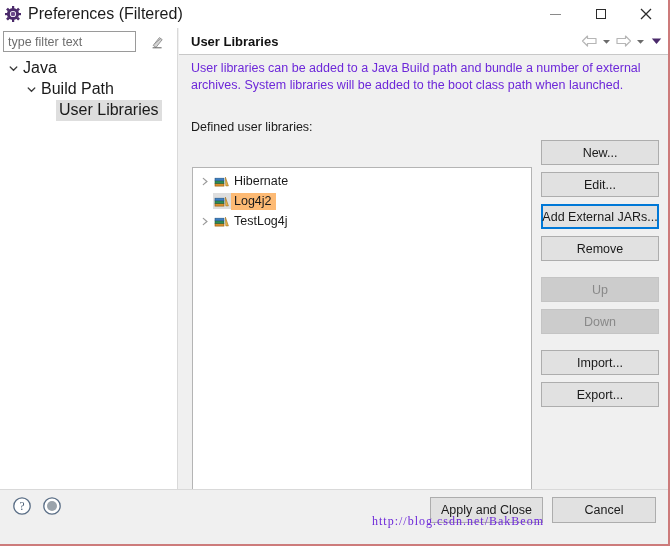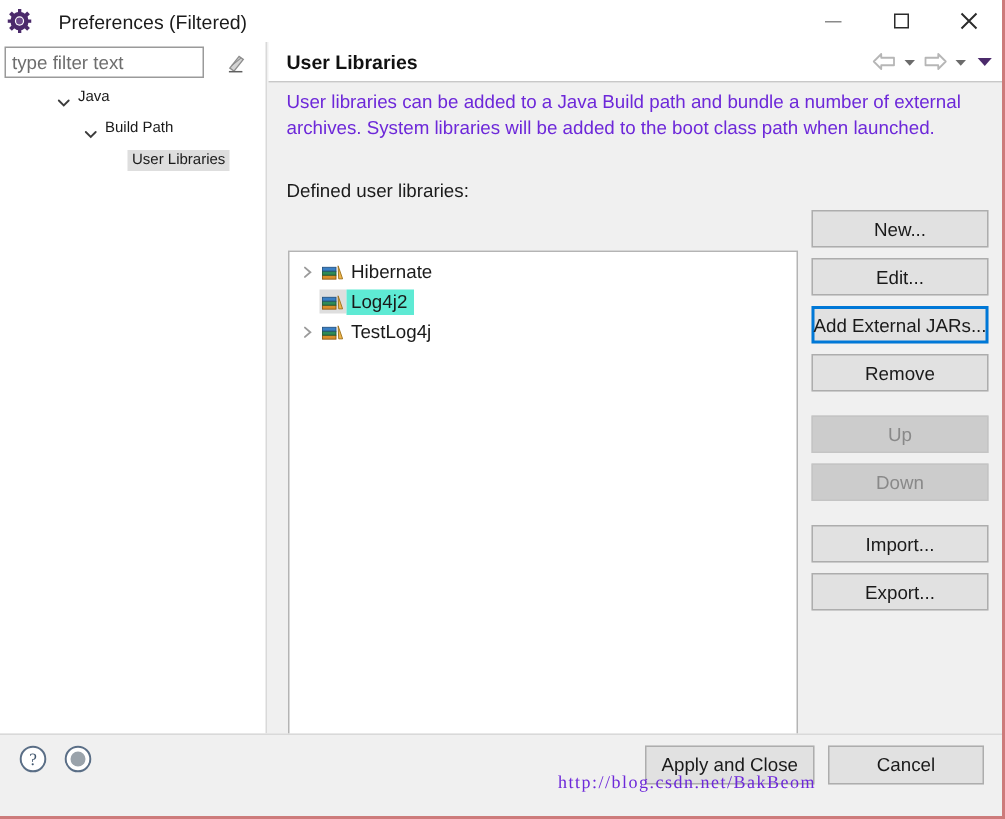--- a/index.html
+++ b/index.html
@@ -35,22 +35,22 @@
     display: flex;
     align-items: center;
   }
   #title-icon {
     width: 16px; height: 16px;
     margin-left: 5px;
     position: relative;
     flex: 0 0 auto;
   }
   #title-text {
-    margin-left: 18px;
-    font-size: 13px;
+    margin-left: 7px;
+    font-size: 16px;
     color: #1b1b1b;
     white-space: nowrap;
   }
   .win-btns {
     position: absolute;
     right: 0; top: 0;
     height: 28px;
     display: flex;
   }
   .win-btn {
@@ -109,24 +109,23 @@
 
   #tree {
     position: absolute;
     left: 0; top: 30px;
     width: 100%;
   }
   .tree-row {
     display: flex;
     align-items: flex-start;
     height: 21px;
-    font-size: 10px;
+    font-size: 16px;
     color: #1a1a1a;
     white-space: nowrap;
-    margin-left: 29px;
   }
   .tree-arrow {
     width: 14px;
     height: 21px;
     display: flex;
     align-items: center;
     justify-content: center;
     flex: 0 0 auto;
   }
   .tree-label {
@@ -221,21 +220,21 @@
     display: flex;
     align-items: center;
     justify-content: center;
   }
   .lib-name {
     font-size: 12.5px;
     color: #1a1a1a;
     padding: 1px 4px 2px 3px;
   }
   .lib-row.selected .lib-name {
-    background: #5eead4;
+    background: #fdba74;
   }
   .lib-row.selected .lib-icon-wrap { background: #dedede; }
 
   
   #side-buttons {
     position: absolute;
     left: 362px; top: 112px;
     width: 118px;
     display: flex;
     flex-direction: column;

